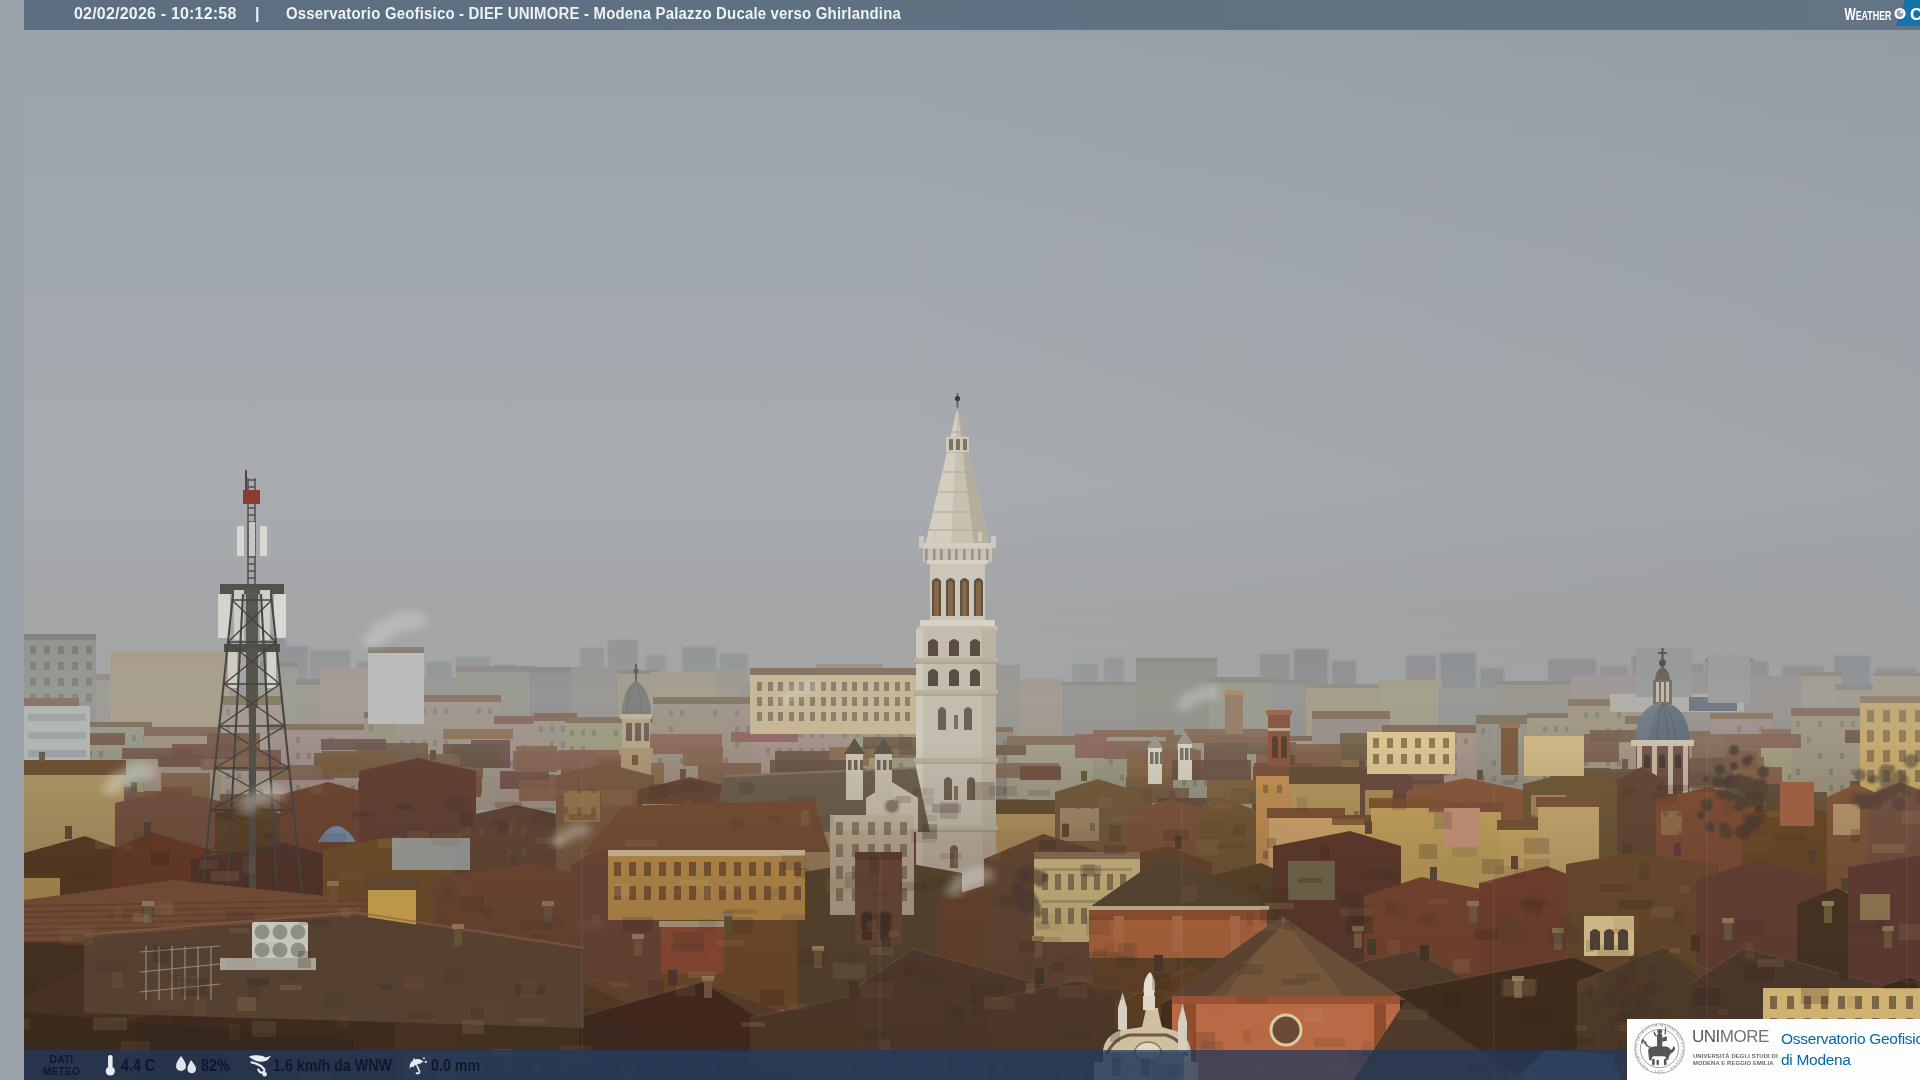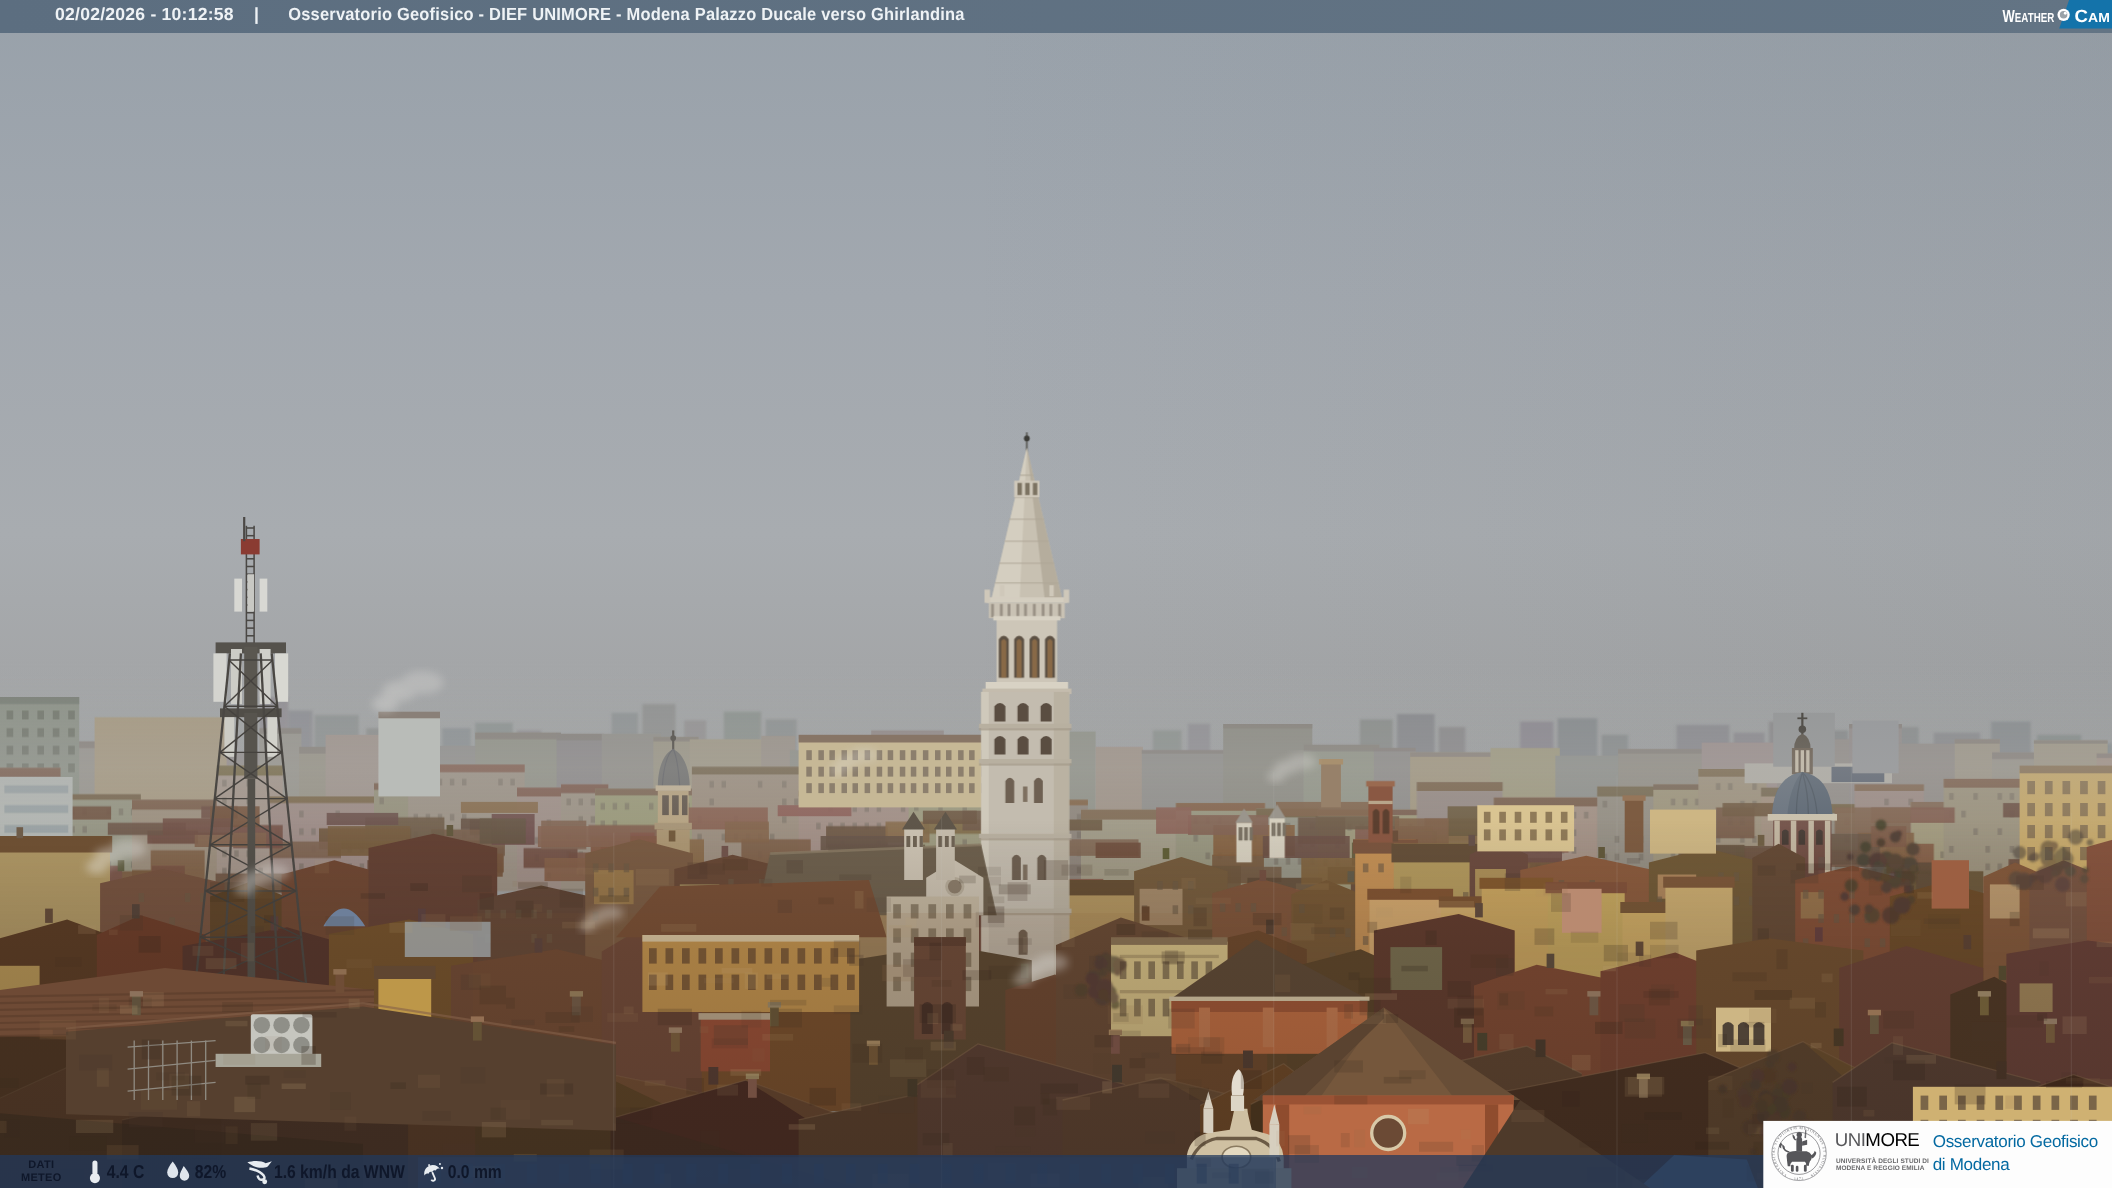--- a/index.html
+++ b/index.html
@@ -1,23 +1,23 @@
 <!DOCTYPE html>
 <html><head><meta charset="utf-8"><title>cam</title><style>
 html,body{margin:0;padding:0;width:1920px;height:1080px;overflow:hidden;background:#9aa1a8;}
-#stage{position:relative;width:1532px;height:1080px;font-family:"Liberation Sans",sans-serif;}
+#stage{position:relative;width:1532px;height:1080px;font-family:"Liberation Sans",sans-serif;margin-left:24px;}
 #city{position:absolute;left:0;top:0;}
 #topbar{position:absolute;left:0;top:0;width:1920px;height:30px;background:linear-gradient(90deg,#5c6e80,#637484);color:#eef2f5;}
 #topbar .t{position:absolute;top:5px;font-size:16px;font-weight:bold;letter-spacing:0.2px;white-space:pre;}
 #botbar{position:absolute;left:0;top:1050px;width:1920px;height:30px;background:rgba(34,56,92,0.74);color:#0f172a;}
 #datimeteo{position:absolute;left:19px;top:4px;font-size:10px;font-weight:bold;line-height:12px;text-align:center;letter-spacing:0.3px;}
 .bt{position:absolute;top:6px;font-size:17px;font-weight:bold;letter-spacing:0;transform:scaleX(0.84);transform-origin:0 0;}
 #unibox{position:absolute;left:1603px;top:1019px;width:317px;height:61px;background:#fdfdfd;}
 #unimore{position:absolute;left:65px;top:8px;font-size:17px;letter-spacing:-0.5px;color:#57575a;font-weight:400;}
-#unimore b{color:#000000;font-weight:400;}
+#unimore b{color:#737373;font-weight:400;}
 #unisub{position:absolute;left:66px;top:34px;font-size:5.9px;line-height:7.3px;color:#68686a;font-weight:bold;letter-spacing:0.1px;}
 #osger{position:absolute;left:154px;top:9px;font-size:15.5px;letter-spacing:-0.3px;line-height:21px;color:#0369a1;}
 </style></head><body>
 <div id="stage">
 <div id="city"><svg width="1920" height="1080" viewBox="0 0 1920 1080">
         <defs>
 <linearGradient id="sky" x1="0" y1="0" x2="0" y2="1">
  <stop offset="0" stop-color="#98a1aa"></stop>
  <stop offset="0.25" stop-color="#a2a8af"></stop>
  <stop offset="0.45" stop-color="#a8acb0"></stop>

